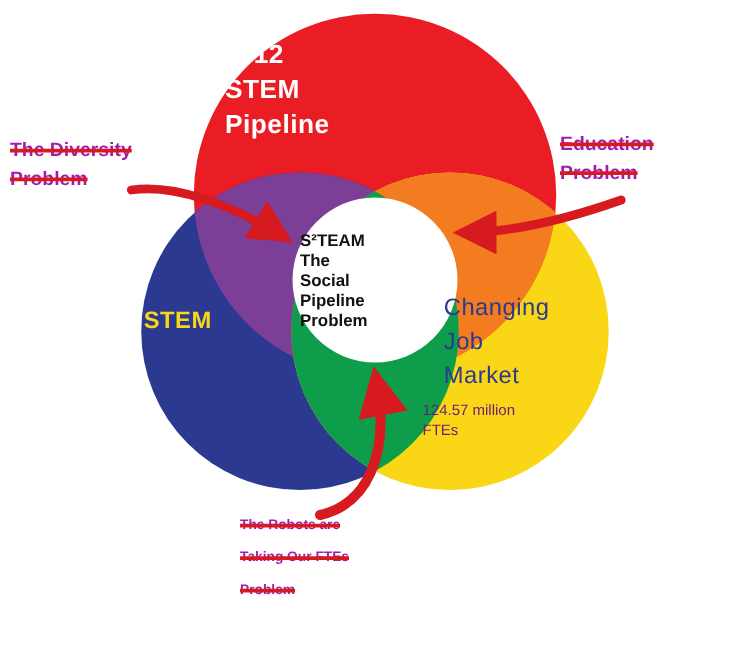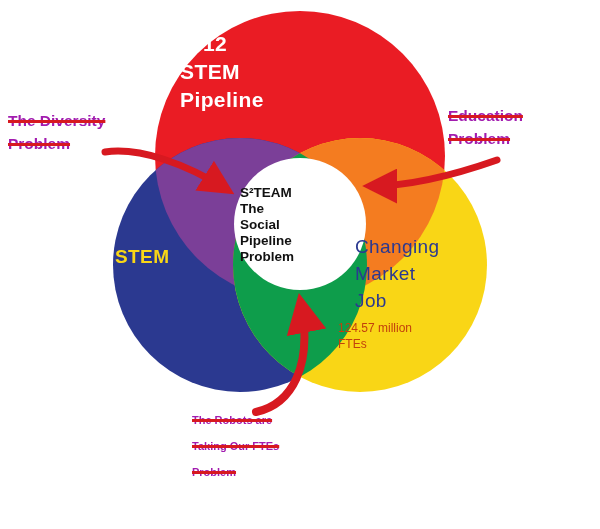--- a/index.html
+++ b/index.html
@@ -9,21 +9,21 @@
   .txt { position:absolute; text-align:left; }
   .line { display:block; }
 
   .top-label   { left:180px; top:30px;  width:240px; color:#ffffff; font-size:21px; line-height:28px; font-weight:bold; letter-spacing:.4px; }
   .top-stat    { left:200px; top:114px; width:200px; color:#ffffff; font-size:12.5px; }
 
   .left-label  { left:115px; top:243px; width:142px; color:#f9d616; font-size:19px; line-height:27px; font-weight:bold; letter-spacing:.4px; }
   .left-stat   { left:128px; top:312px; width:128px; color:#ffffff; font-size:12.5px; line-height:17px; }
 
   .right-label { left:355px; top:233px; width:134px; color:#2b3990; font-size:19px; line-height:27px; font-weight:normal; letter-spacing:.4px; }
-  .right-stat  { left:338px; top:320px; width:120px; color:#c2410c; font-size:12px;  line-height:16px; }
+  .right-stat  { left:338px; top:320px; width:120px; color:#701a75; font-size:12px;  line-height:16px; }
 
   .center-label{ left:240px; top:185px; width:120px; color:#111111; font-size:13.5px; line-height:16px; font-weight:bold; }
 
   .annotation  { font-weight:bold; color:#a21caf; }
   .annotation .line { text-decoration:line-through; text-decoration-color:#d71920; text-decoration-thickness:3px; }
   .anno-tl { left:8px;   top:109px; width:148px; font-size:15.5px; line-height:23px; }
   .anno-tr { left:448px; top:104px; width:150px; font-size:15.5px; line-height:23px; }
   .anno-b  { left:192px; top:407px; width:192px; font-size:11px;   line-height:26px; }
 </style>
 </head>
@@ -66,22 +66,22 @@
   </div>
 
   <div class="txt left-label">
     <span class="line">STEM</span>
   </div>
   <div class="txt left-stat">
   </div>
 
   <div class="txt right-label">
     <span class="line">Changing</span>
+    <span class="line">Job</span>
     <span class="line">Market</span>
-    <span class="line">Job</span>
   </div>
   <div class="txt right-stat">
     <span class="line">124.57 million</span>
     <span class="line">FTEs</span>
   </div>
 
   <div class="txt center-label">
     <span class="line">S²TEAM</span>
     <span class="line">The</span>
     <span class="line">Social</span>

